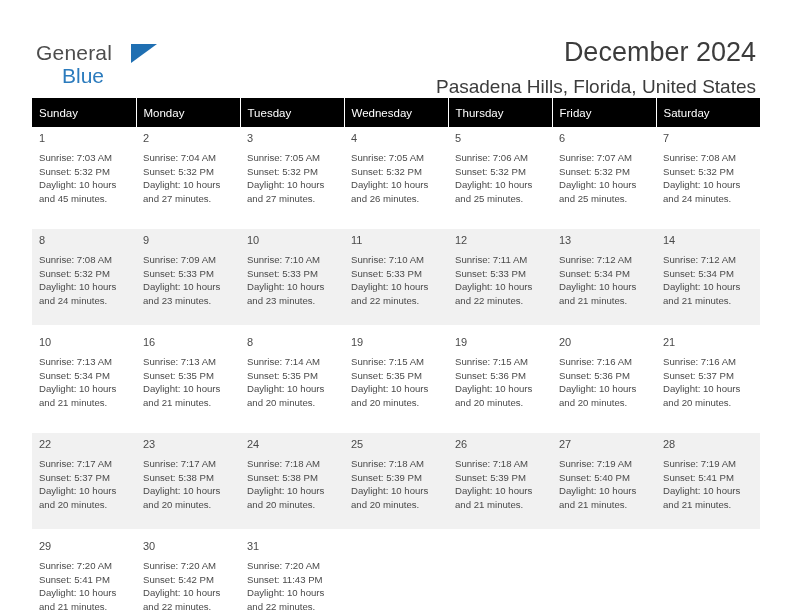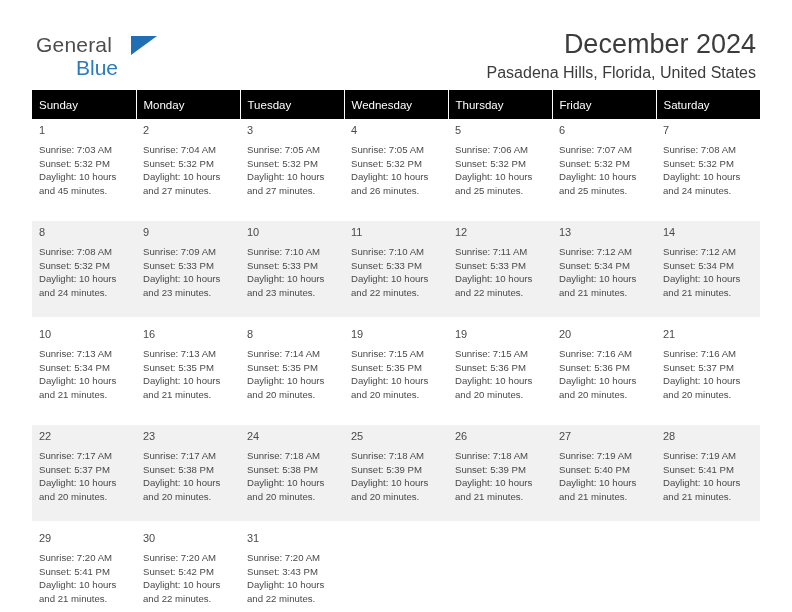--- a/index.html
+++ b/index.html
@@ -12,21 +12,21 @@
     background: #ffffff;
     font-family: "Liberation Sans", sans-serif;
     color: #222222;
     overflow: hidden;
   }
   .page {
     position: relative;
     width: 792px;
     height: 612px;
     box-sizing: border-box;
-    padding: 4px 32px;
+    padding: 12px 32px;
   }
   
   .header {
     position: relative;
     height: 86px;
   }
   .logo {
     position: absolute;
     left: 4px;
     top: 30px;
@@ -37,21 +37,21 @@
     font-size: 21px;
     color: #4d4d4d;
     letter-spacing: .2px;
     line-height: 22px;
   }
   .logo-blue {
     font-size: 21px;
     color: #2b7bbd;
     line-height: 22px;
     margin-top: 1px;
-    margin-left: 40px;
+    margin-left: 26px;
   }
   .logo-flag {
     position: absolute;
     left: 95px;
     top: 2px;
     width: 0;
     height: 0;
     border-left: 26px solid #1f6fb2;
     border-bottom: 19px solid transparent;
   }
@@ -61,24 +61,24 @@
     top: 24px;
     text-align: right;
   }
   .cal-title {
     font-size: 27px;
     color: #3c3c3c;
     font-weight: normal;
     line-height: 32px;
   }
   .cal-sub {
-    font-size: 16px;
+    font-size: 19px;
     color: #3c3c3c;
     line-height: 20px;
-    margin-top: 3px;
+    margin-top: 9px;
   }
   
   table.calendar {
     width: 100%;
     border-collapse: collapse;
     table-layout: fixed;
   }
   table.calendar th {
     background: #000000;
     color: #ffffff;
@@ -378,21 +378,21 @@
           <td class="day">
             <span class="daynum">30</span>
             <span class="detail">Sunrise: 7:20 AM</span>
             <span class="detail">Sunset: 5:42 PM</span>
             <span class="detail">Daylight: 10 hours</span>
             <span class="detail">and 22 minutes.</span>
           </td>
           <td class="day">
             <span class="daynum">31</span>
             <span class="detail">Sunrise: 7:20 AM</span>
-            <span class="detail">Sunset: 3:43 PM</span>
+            <span class="detail">Sunset: 11:43 PM</span>
             <span class="detail">Daylight: 10 hours</span>
             <span class="detail">and 22 minutes.</span>
           </td>
           <td class="day empty"></td>
           <td class="day empty"></td>
           <td class="day empty"></td>
           <td class="day empty"></td>
         </tr>
       </tbody>
   </table>

